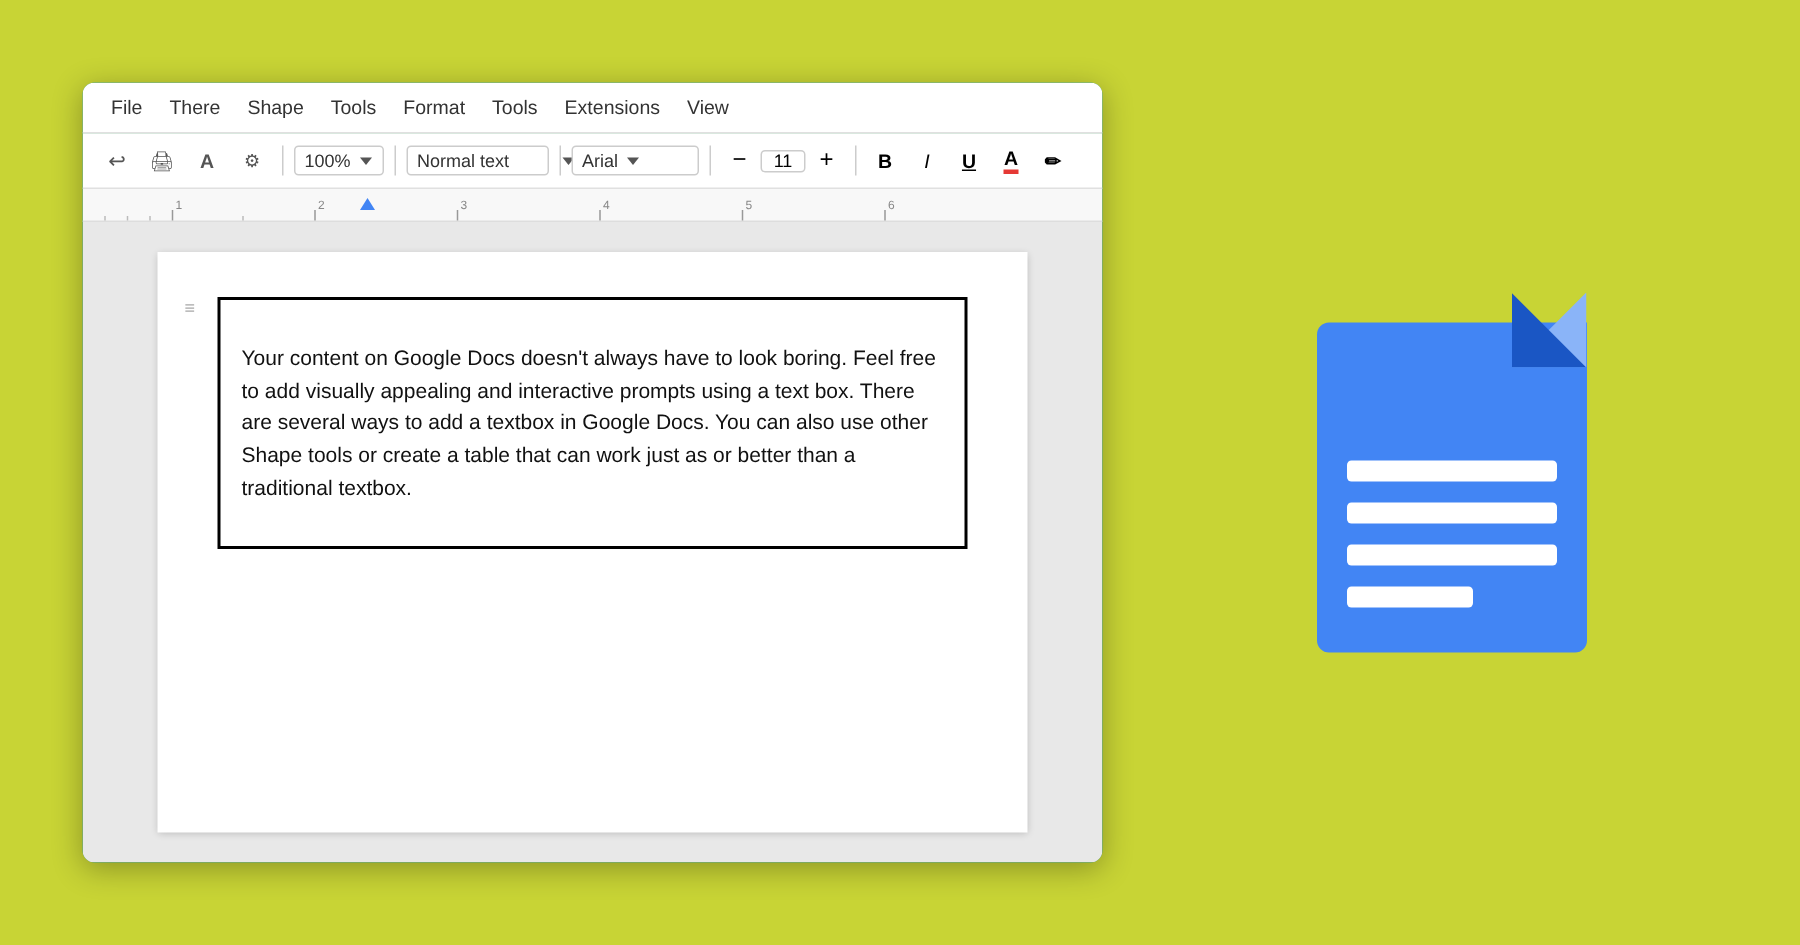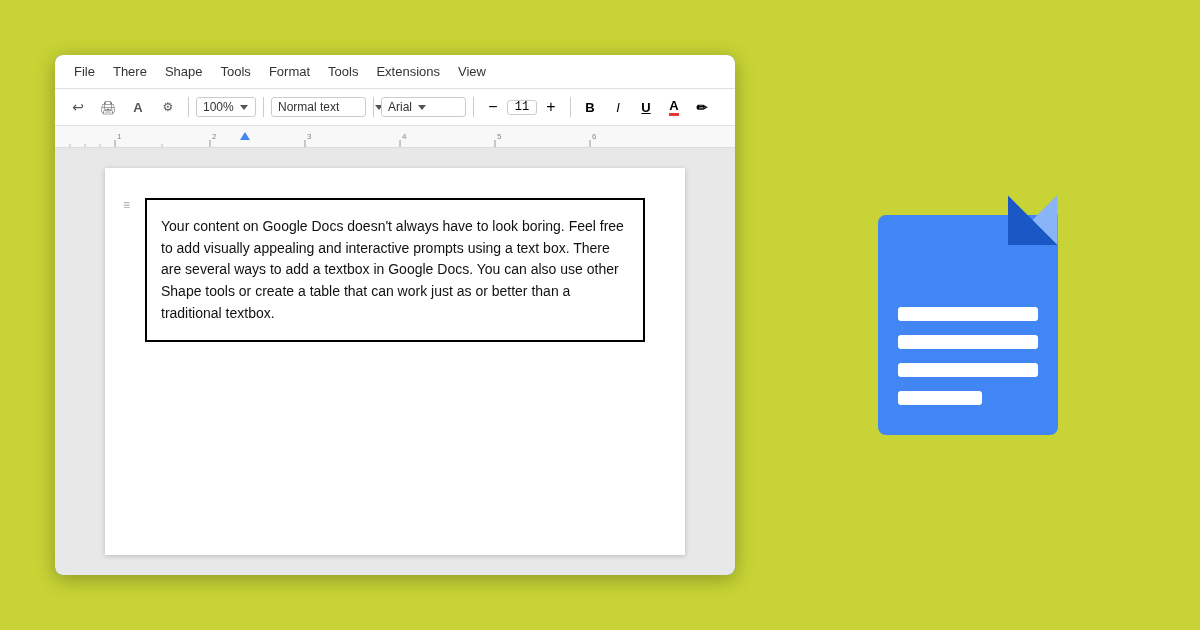--- a/index.html
+++ b/index.html
@@ -112,21 +112,20 @@
     .font-size-box {
       width: 30px;
       height: 15px;
       border: 1px solid #ccc;
       border-radius: 3px;
       text-align: left;
       font-size: 12px;
       display: flex;
       align-items: center;
       justify-content: center;
-      font-family: Liberation Mono, monospace;
     }
 
     .format-btn {
       width: 24px;
       height: 24px;
       display: flex;
       align-items: center;
       justify-content: center;
       border-radius: 3px;
       cursor: pointer;
@@ -170,21 +169,21 @@
     .line-indicator {
       position: absolute;
       left: 18px;
       top: 30px;
       color: #aaa;
       font-size: 12px;
     }
 
     .text-box {
       border: 2px solid #000;
-      padding: 16px 14px;
+      padding: 28px 14px;
       font-size: 14px;
       line-height: 1.55;
       color: #111;
       font-family: Arial, sans-serif;
     }
 
     
     .gdocs-icon-container {
       flex: 1;
       display: flex;

